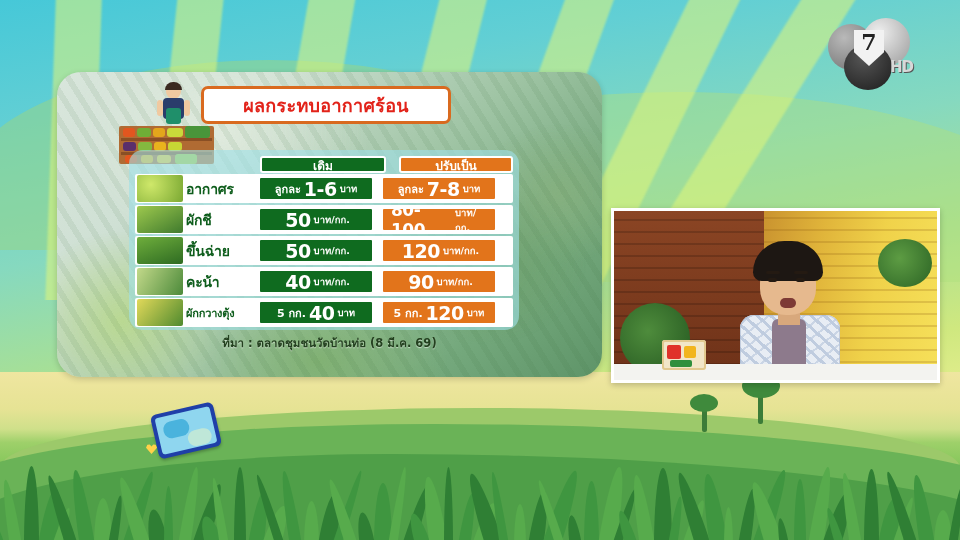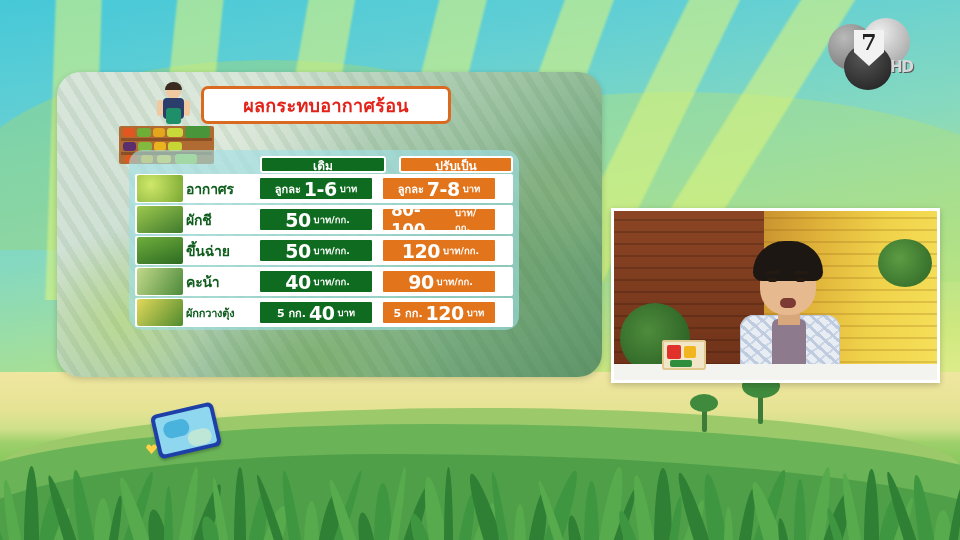--- a/index.html
+++ b/index.html
@@ -379,20 +379,21 @@
             </div>
             <div class="cell new">
               <span class="pre">5 กก.</span>
               <span class="big">120</span>
               <span class="unit">บาท</span>
             </div>
           </div>
         </div>
     </div>
 
+    <div class="src">ที่มา : ตลาดชุมชนวัดบ้านท่อ (8 มี.ค. 69)</div>
   </div>
 
   <div class="inset">
     <div class="inset-in">
       <div style="position:absolute;left:0;top:0;width:150px;height:100%;background:linear-gradient(180deg,#8b4524,#6d3118);"></div>
       <div id="slats">
           <div class="slat" style="left: 0px; top: 8px; width: 150px;"></div>
           <div class="slat" style="left: 150px; top: 6px; width: 180px; background: rgba(140, 90, 20, 0.22);"></div>
           <div class="slat" style="left: 0px; top: 20px; width: 150px;"></div>
           <div class="slat" style="left: 150px; top: 18px; width: 180px; background: rgba(140, 90, 20, 0.22);"></div>

